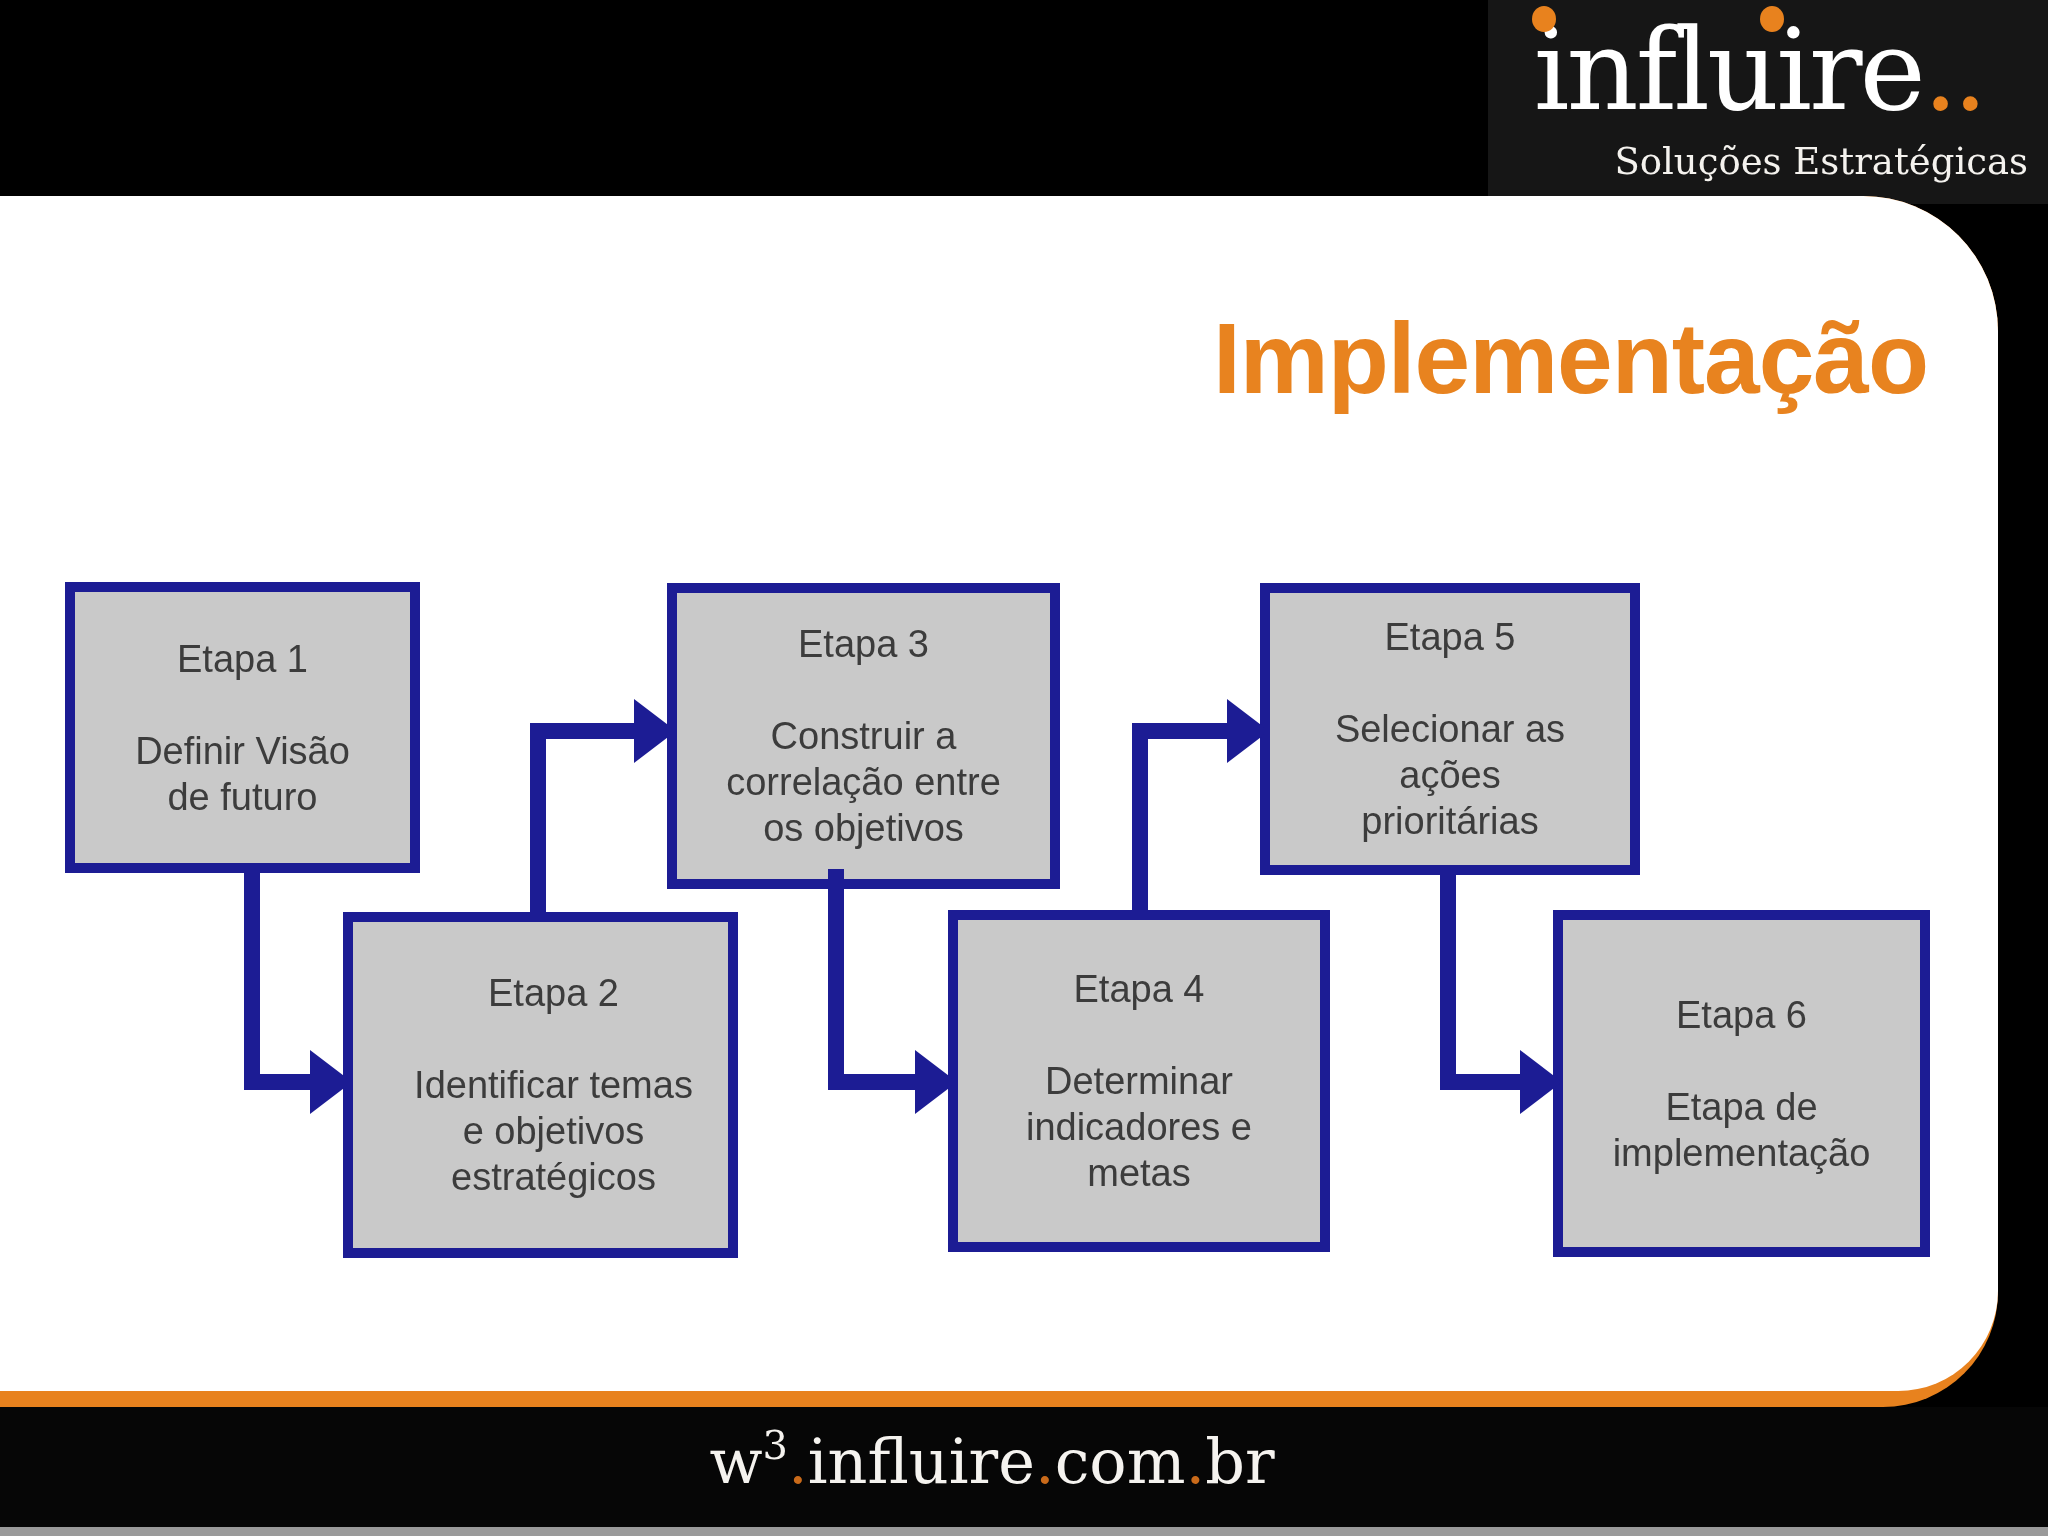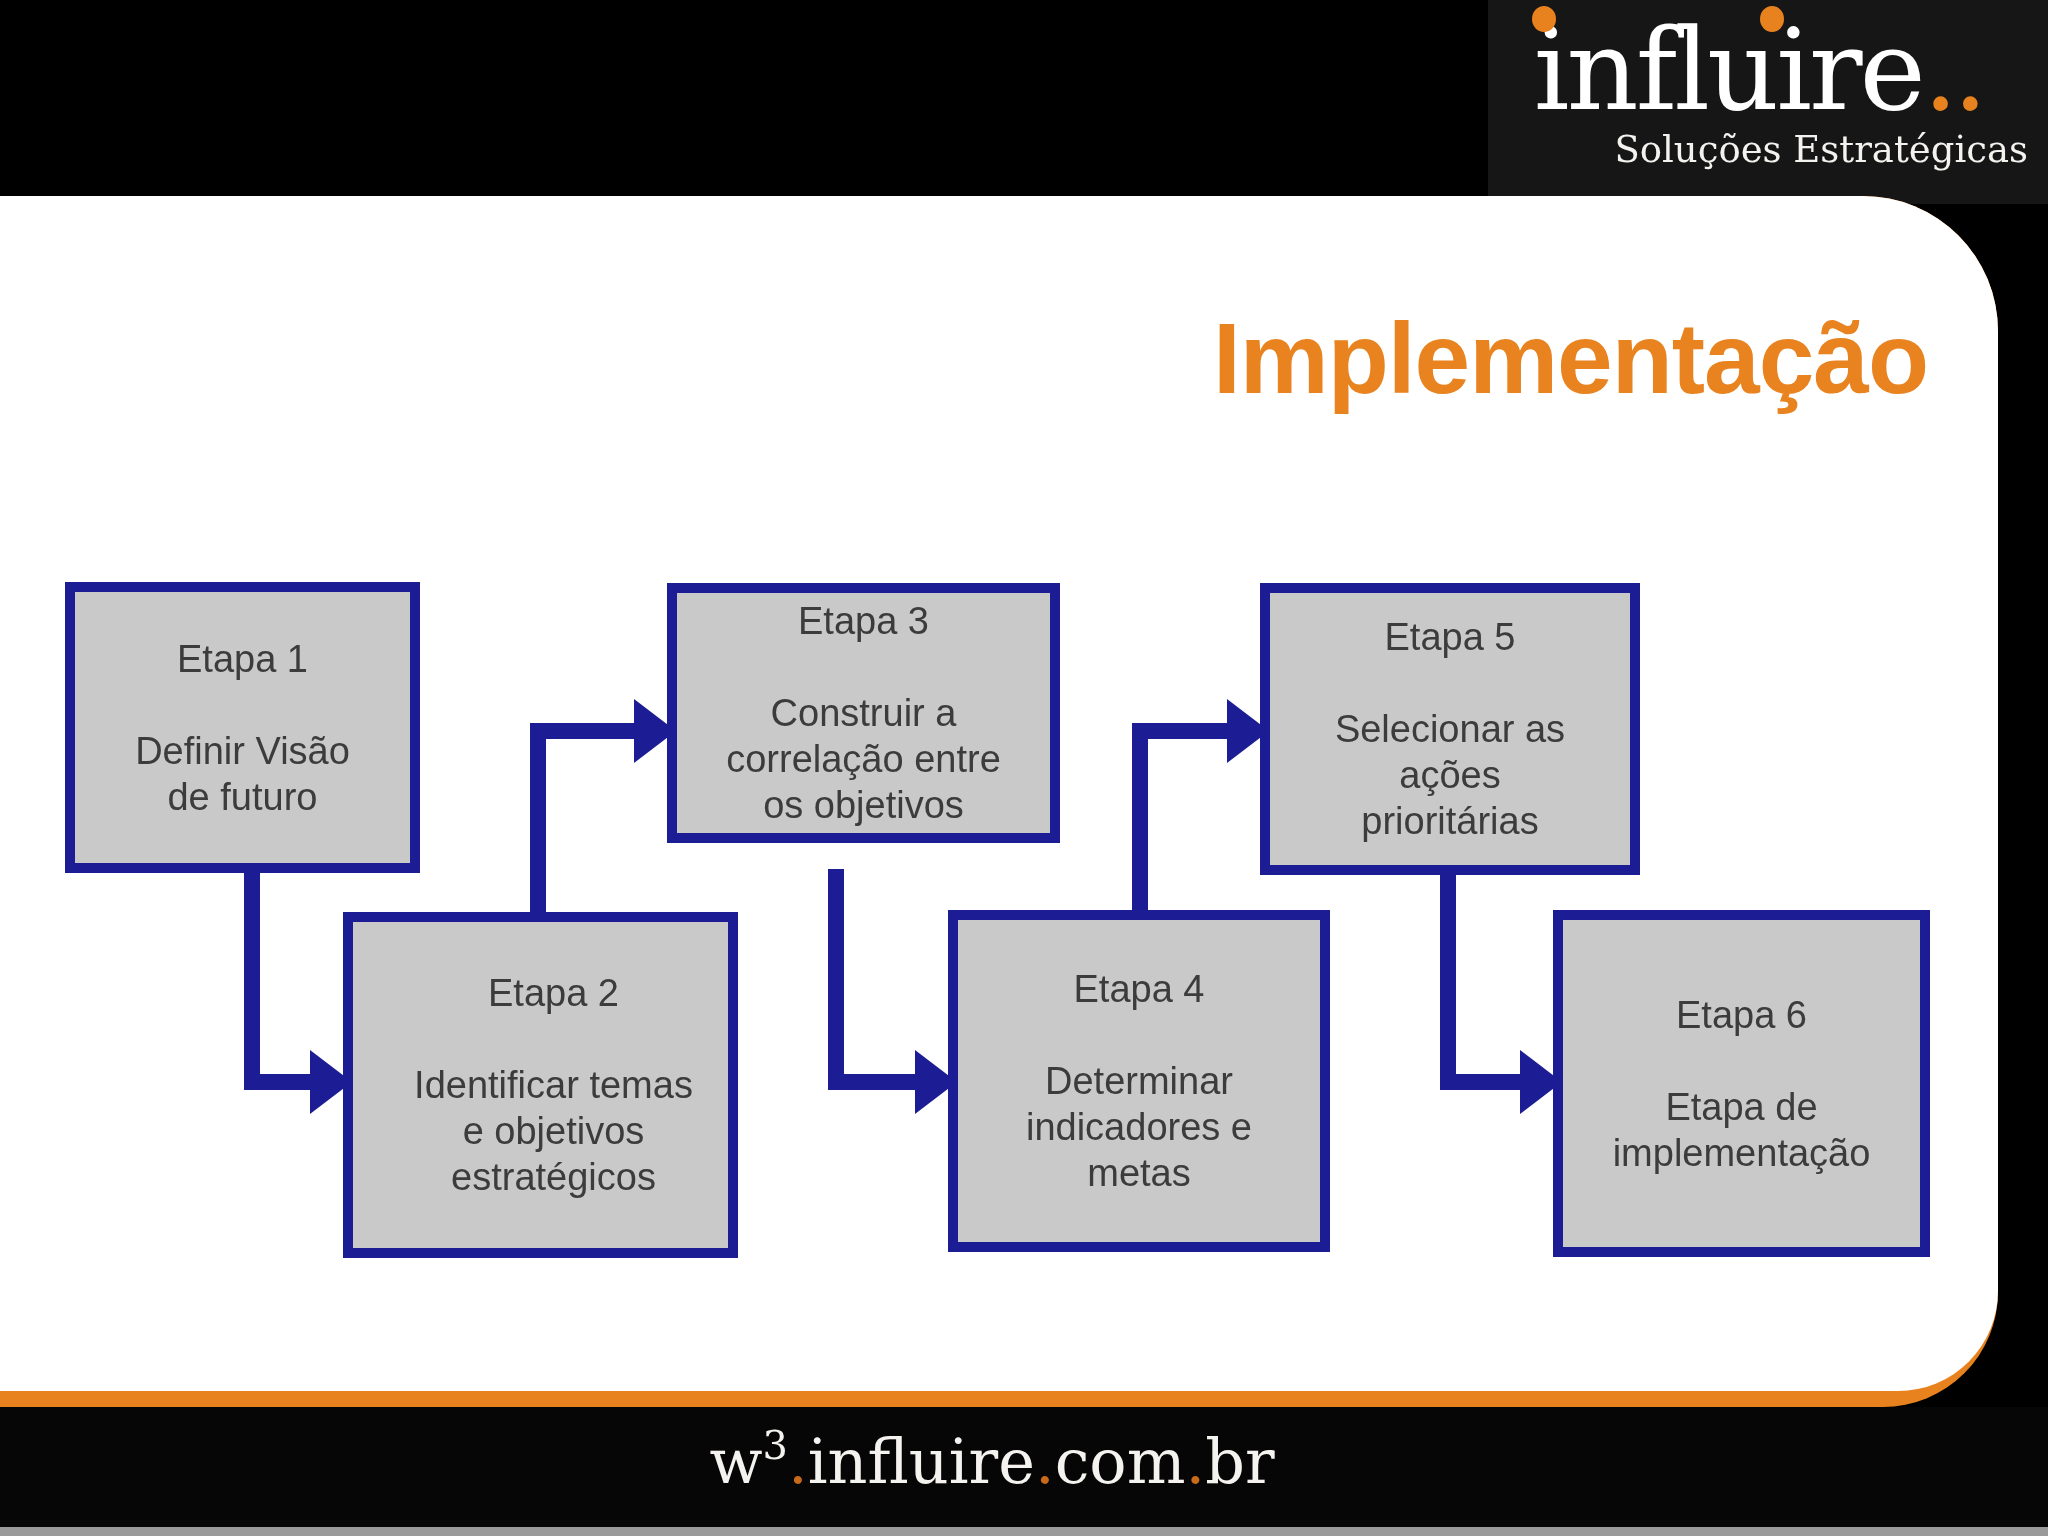--- a/index.html
+++ b/index.html
@@ -9,21 +9,21 @@
   
   .top-bar{position:absolute;left:0;top:0;width:2048px;height:196px;background:#000;}
   .logo-block{position:absolute;left:1488px;top:0;width:560px;height:204px;background:#161616;}
   .logo-line{position:absolute;right:66px;top:14px;line-height:1;white-space:nowrap;
              font-family:"DejaVu Serif","Liberation Serif",serif;font-size:112px;color:#fff;
              letter-spacing:-3px;}
   .logo-dots{color:#e8821e;letter-spacing:-6px;}
   .i-dot{position:absolute;width:24px;height:26px;border-radius:50%;background:#e8821e;}
   .i-dot.first{left:-2px;top:-8px;}
   .i-dot.second{left:226px;top:-8px;}
-  .tagline{position:absolute;right:20px;top:128px;color:#f4f2ee;white-space:nowrap;
+  .tagline{position:absolute;right:20px;top:140px;color:#f4f2ee;white-space:nowrap;
            font-family:"DejaVu Serif","Liberation Serif",serif;font-size:37px;}
 
   
   .content-panel{position:absolute;left:0;top:196px;width:1998px;height:1211px;
                  background:#e8821e;border-radius:0 135px 115px 0;}
   .content-inner{position:absolute;left:0;top:0;right:0;bottom:16px;background:#fff;
                  border-radius:0 135px 100px 0;}
 
   
   .slide-title{position:absolute;top:306px;right:120px;z-index:2;
@@ -81,21 +81,21 @@
 
   <div class="step-box" style="left:343px;top:912px;width:395px;height:346px;padding-left:26px;">
     <span class="step-title">Etapa 2</span>
     <span class="step-desc">
       <span class="desc-line">Identificar temas</span>
       <span class="desc-line">e objetivos</span>
       <span class="desc-line">estratégicos</span>
     </span>
   </div>
 
-  <div class="step-box" style="left:667px;top:583px;width:393px;height:260px;">
+  <div class="step-box" style="left:667px;top:583px;width:393px;height:306px;">
     <span class="step-title">Etapa 3</span>
     <span class="step-desc">
       <span class="desc-line">Construir a</span>
       <span class="desc-line">correlação entre</span>
       <span class="desc-line">os objetivos</span>
     </span>
   </div>
 
   <div class="step-box" style="left:948px;top:910px;width:382px;height:342px;">
     <span class="step-title">Etapa 4</span>

